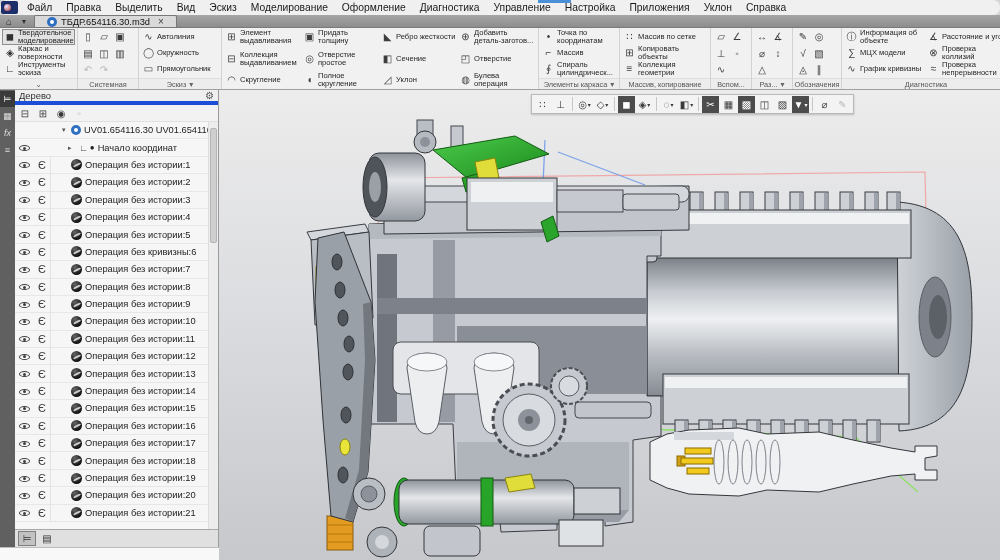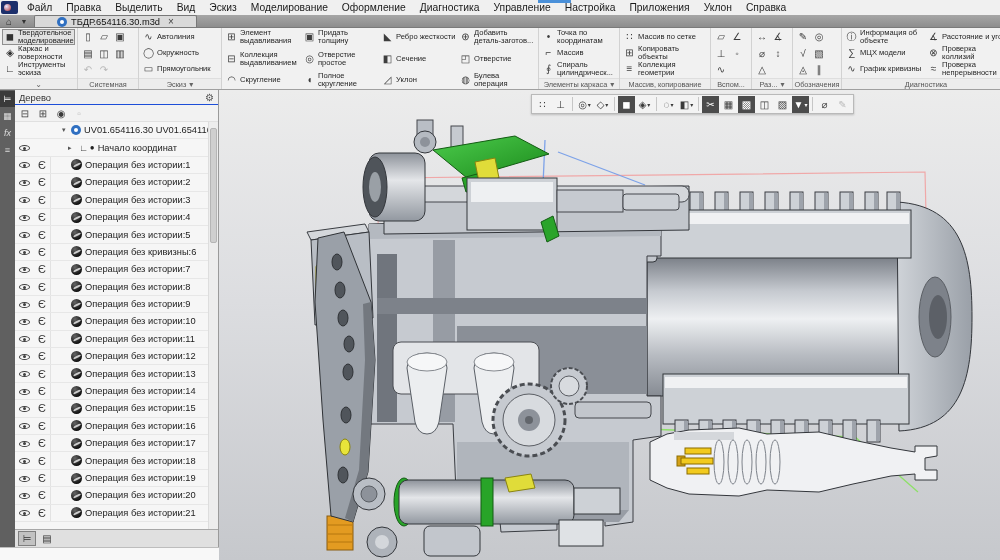--- a/index.html
+++ b/index.html
@@ -1,30 +1,30 @@
 <!DOCTYPE html>
 <html><head>
 <meta charset="utf-8">
 <style>
   * { box-sizing: border-box; margin:0; padding:0; }
   html,body { width:1000px; height:560px; overflow:hidden; }
   body { font-family:"Liberation Sans", sans-serif; background:#d4d4d4; position:relative; font-size:10px; color:#222; }
 
   
-  #menubar { position:absolute; left:0; top:0; width:1000px; height:15px; background:#f0f0f0; display:flex; align-items:center; }
+  #menubar { position:absolute; left:0; top:0; width:1000px; height:15px; background:#f0f0f0; display:flex; align-items:center;border-radius:7px; }
   .logo { width:17px; height:13px; margin:0 2px 0 1px; background:#1c2f6b; border-radius:2px; position:relative; flex:none; }
   .logo::after { content:""; position:absolute; left:3px; top:3px; width:7px; height:7px; background:radial-gradient(circle at 35% 35%, #e8e8ff, #b03030); border-radius:50%; }
   .menu-item { padding:0 7px; font-size:10.3px; color:#1a1a1a; white-space:nowrap; }
   #blue-fragment { position:absolute; left:538px; top:0; width:33px; height:3px; background:#4a90d9; }
 
   
   #tabbar { position:absolute; left:0; top:15px; width:1000px; height:13px; background:linear-gradient(#a6a6a6,#8d8d8d); display:flex; align-items:stretch; border-bottom:1px solid #7a7a7a; }
   .home-btn { width:18px; display:flex; align-items:center; justify-content:center; color:#2d2d2d; font-size:10px; }
   .tab-dd { width:12px; display:flex; align-items:center; justify-content:center; color:#333; font-size:7px; }
-  .doc-tab { margin-left:4px; background:#d9d9d9; border:1px solid #777; border-bottom:none; border-radius:2px 2px 0 0; display:flex; align-items:center; gap:4px; padding:0 22px; }
+  .doc-tab { margin-left:4px; background:#d9d9d9; border:1px solid #777; border-bottom:none; border-radius:2px 2px 0 0; display:flex; align-items:center; gap:4px; padding:0 12px; }
   .docico { width:10px; height:10px; border-radius:50%; background:#2f6fc1; position:relative; flex:none; }
   .docico::after { content:""; position:absolute; left:3px; top:3px; width:4px; height:4px; background:#fff; border-radius:50%; }
   .doc-tab .title { font-size:9.3px; color:#111; white-space:nowrap; }
   .doc-tab .close { font-size:10px; color:#444; margin-left:4px; }
 
   
   #ribbon { position:absolute; left:0; top:28px; width:1000px; height:62px; background:#f1f1f1; border-bottom:1px solid #a0a0a0; display:flex; overflow:hidden; }
   .rgroup { display:flex; flex-direction:column; border-right:1px solid #d2d2d2; flex:none; }
   .rgroup-body { flex:1; display:flex; padding:1px 2px; }
   .rgroup-label { height:11px; font-size:7.3px; color:#555; display:flex; align-items:center; justify-content:center; gap:3px; border-top:1px solid #dedede; background:#ededed; white-space:nowrap; overflow:hidden; }
@@ -45,21 +45,21 @@
   .ibtn.disabled { color:#b8b8b8; }
 
   
   #sidebar { position:absolute; left:0; top:90px; width:219px; bottom:0; display:flex; flex-direction:column; background:#f4f4f4; }
   #sidebar-main { flex:1; display:flex; min-height:0; }
   #leftstrip { width:15px; background:#606060; display:flex; flex-direction:column; align-items:center; padding-top:1px; gap:1px; }
   .strip-btn { width:15px; height:16px; display:flex; align-items:center; justify-content:center; font-size:9px; color:#ddd; }
   .strip-btn.active { background:#3a3a3a; color:#fff; }
   .strip-btn .fx { font-style:italic; font-size:9px; }
   #treepanel { flex:1; display:flex; flex-direction:column; border-right:1px solid #9a9a9a; min-width:0; background:#f6f6f6; }
-  #tree-header { height:15px; background:#efefef; border-bottom:1px solid #1d4ed8; display:flex; align-items:center; padding:0 4px; }
+  #tree-header { height:15px; background:#efefef; border-bottom:4px solid #1d4ed8; display:flex; align-items:center; padding:0 4px; }
   #tree-header .ttl { font-size:9.4px; color:#333; flex:1; }
   #tree-header .gear { font-size:10px; color:#555; }
   #tree-toolbar { height:17px; background:#f2f2f2; border-bottom:1px solid #e0e0e0; display:flex; align-items:center; padding-left:2px; gap:2px; }
   #tree-toolbar .ibtn { height:14px; }
   #tree-search { height:16px; background:#fff; border-bottom:1px solid #d5d5d5; display:flex; align-items:center; gap:4px; padding:0 3px; }
   .funnel { width:0; height:0; border-left:4px solid transparent; border-right:4px solid transparent; border-top:6px solid #2e2e2e; flex:none; }
   .mag { width:7px; height:7px; border:1px solid #999; border-radius:50%; position:relative; flex:none; }
   .mag::after { content:""; position:absolute; width:4px; height:1px; background:#999; right:-3px; bottom:-1px; transform:rotate(45deg); }
   #tree-search .ph { font-size:9px; color:#9b9b9b; }
   #tree-content { flex:1; position:relative; overflow:hidden; background:#f6f6f6; }

